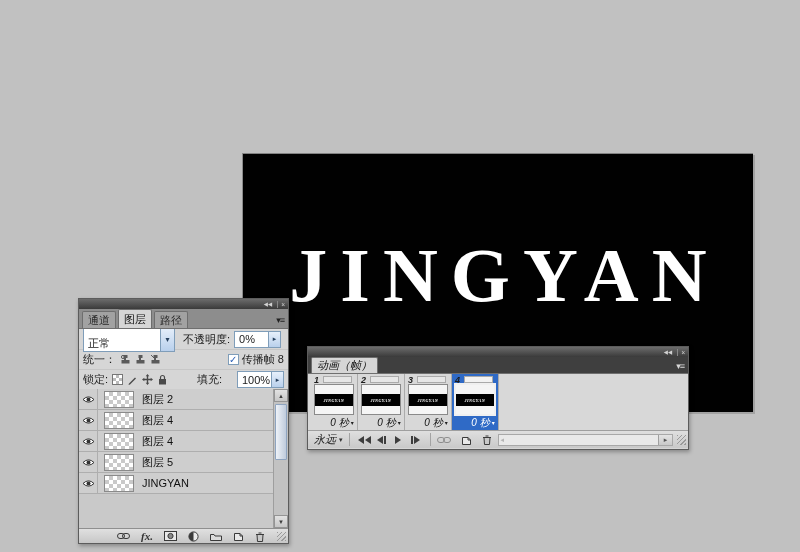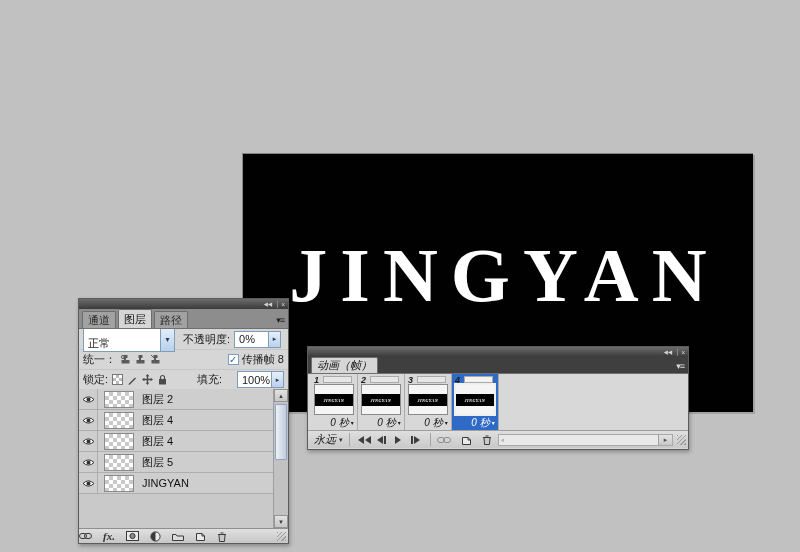--- a/index.html
+++ b/index.html
@@ -86,21 +86,21 @@
              background:#c2c2c2; border-left:1px solid #9e9e9e; }
   .sc-btn { position:absolute; left:0; width:14px; height:13px; background:linear-gradient(#e2e2e2,#c6c6c6);
             border:1px solid #949494; color:#3c3c3c; font-size:6px;
             display:flex; align-items:center; justify-content:center; }
   .sc-up { top:0; } .sc-down { bottom:0; }
   .sc-thumb { position:absolute; left:1px; top:15px; width:12px; height:56px;
               background:linear-gradient(90deg,#eef2f8,#bfcbdc); border:1px solid #8ea4c0; border-radius:1px; }
 
   .layers-toolbar { position:absolute; left:0; right:0; top:229px; height:15px;
                     background:linear-gradient(#e0e0e0,#c7c7c7); border-top:1px solid #8f8f8f;
-                    display:flex; align-items:center; gap:11px; }
+                    display:flex; align-items:center; gap:11px; padding-left:38px; }
   .tool-ic { display:flex; align-items:center; justify-content:center; height:12px; }
   .fx-label { font-family:"Liberation Serif","DejaVu Serif",serif; font-style:italic;
               font-weight:bold; font-size:11px; color:#333; line-height:11px; }
   .grip { position:absolute; right:1px; bottom:1px; width:9px; height:9px;
           background:repeating-linear-gradient(135deg,#9a9a9a 0 1px,transparent 1px 3px); }
 
   
   .anim-panel { left:307px; top:346px; width:382px; height:104px; z-index:2; font-size:11px; color:#1a1a1a;font-style:italic; }
   .ap-tabs { position:relative; height:17px; background:#3f3f3f; display:flex;
              align-items:flex-end; padding-left:3px; border-bottom:1px solid #6f6f6f; }

